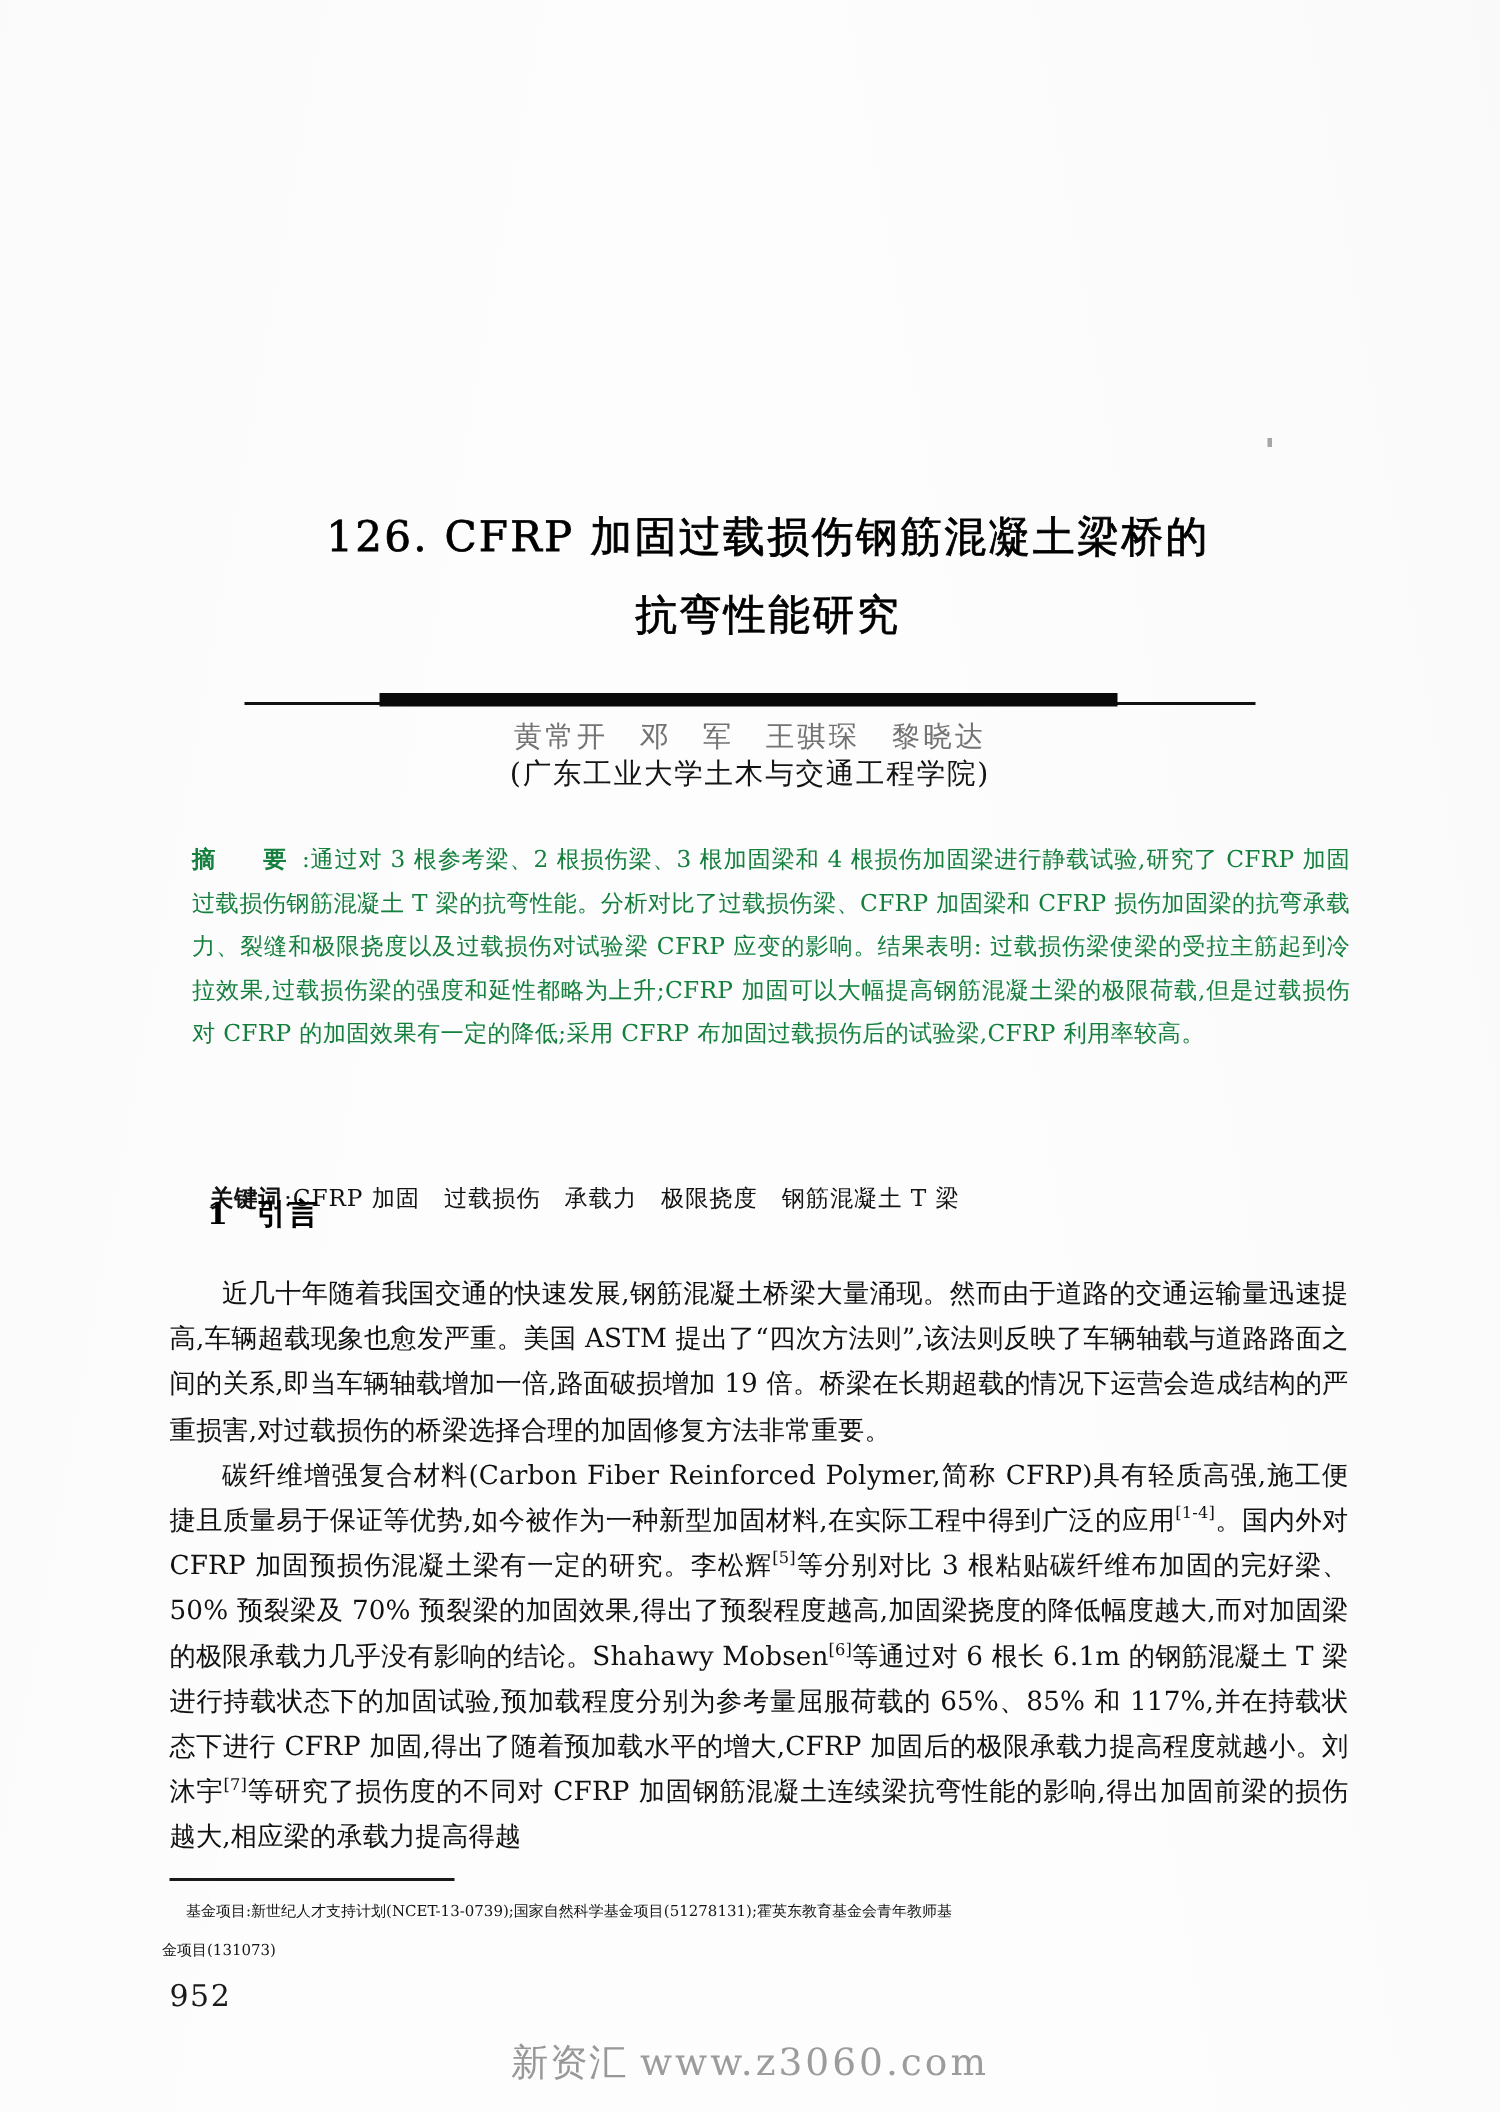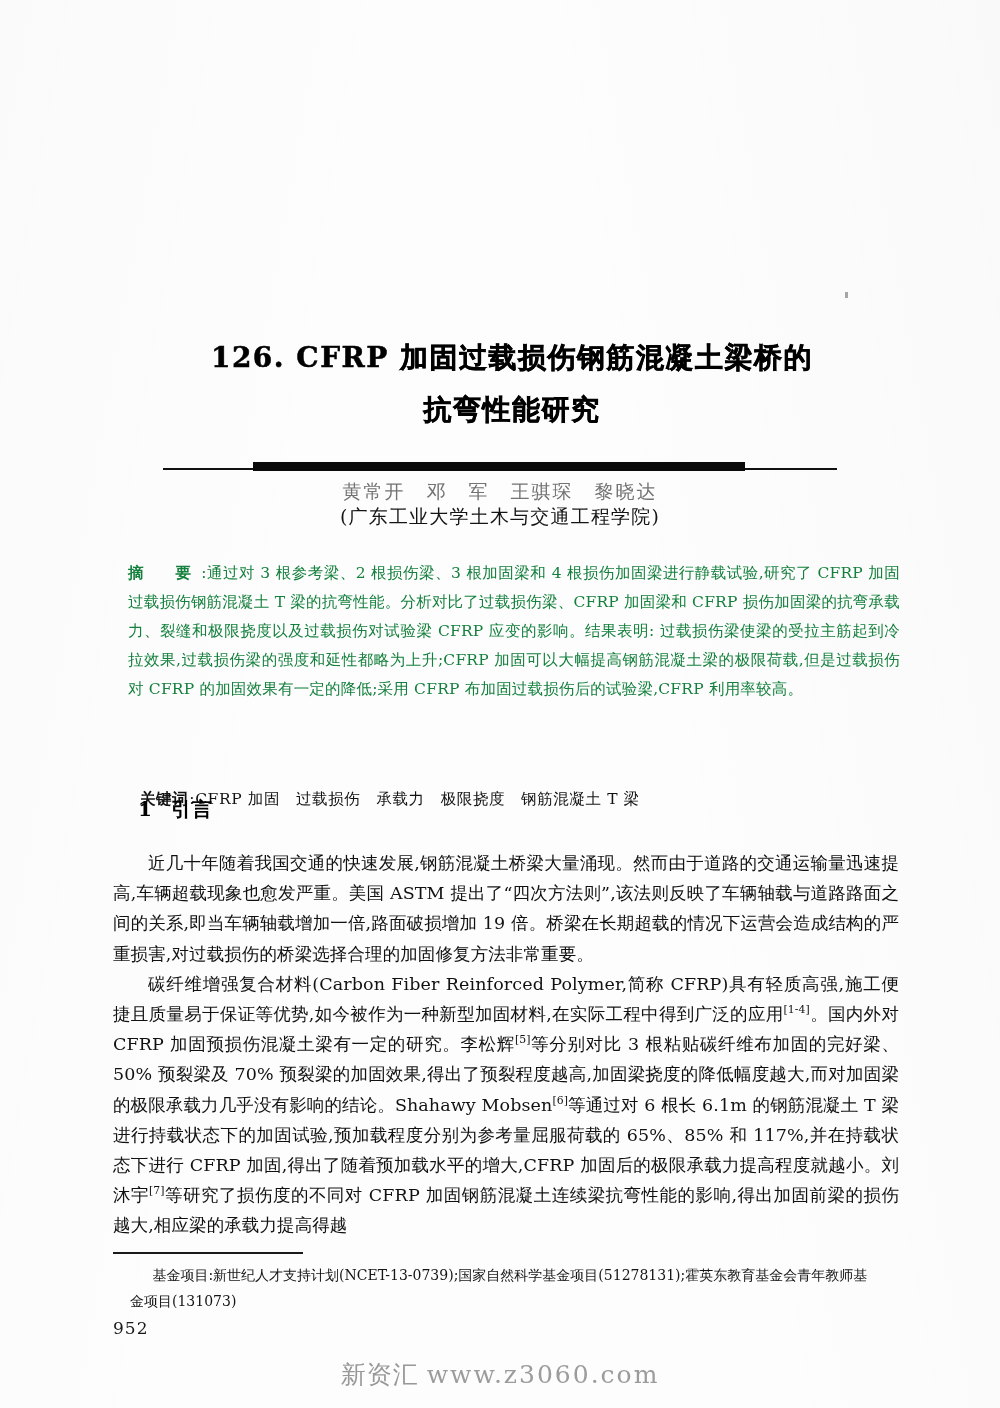--- a/index.html
+++ b/index.html
@@ -42,21 +42,21 @@
   
   #title-block {
     position: absolute;
     left: 0;
     right: 0;
     top: 332px;
     text-align: center;
   }
   .title-line {
     font-family: "DejaVu Serif", "Liberation Serif", serif;
-    font-weight: bold;
+    font-weight: normal;
     font-size: 28px;
     letter-spacing: 1.5px;
     line-height: 52px;
     color: #000;
     padding-left: 24px;
     -webkit-text-stroke: 0.5px #000;
   }
 
   
   #title-divider {
@@ -183,42 +183,42 @@
   #footnote-rule {
     position: absolute;
     left: 113px;
     top: 1252px;
     width: 190px;
     height: 1.6px;
     background: #1a1a1a;
   }
   #footnote-block {
     position: absolute;
-    left: 130px;
+    left: 108px;
     width: 786px;
     top: 1262px;
-    font-size: 14px;
+    font-size: 10px;
     line-height: 26px;
     color: #151515;
     text-align: justify;
   }
   #footnote-block .fn-first {
     text-indent: 1.6em;
     margin: 0;
   }
   #footnote-block .fn-cont {
     margin: 0;
   }
 
   
   #page-number {
     position: absolute;
     left: 113px;
     top: 1318px;
-    font-size: 17px;
+    font-size: 20px;
     color: #1a1a1a;
     letter-spacing: 1px;
   }
 
   
   #watermark {
     position: absolute;
     left: 0;
     right: 0;
     top: 1358px;

